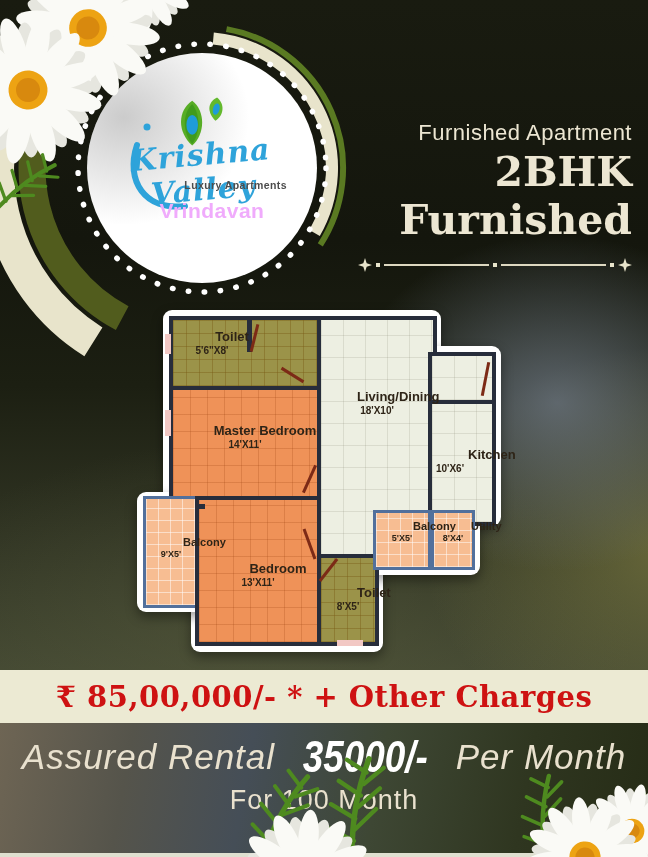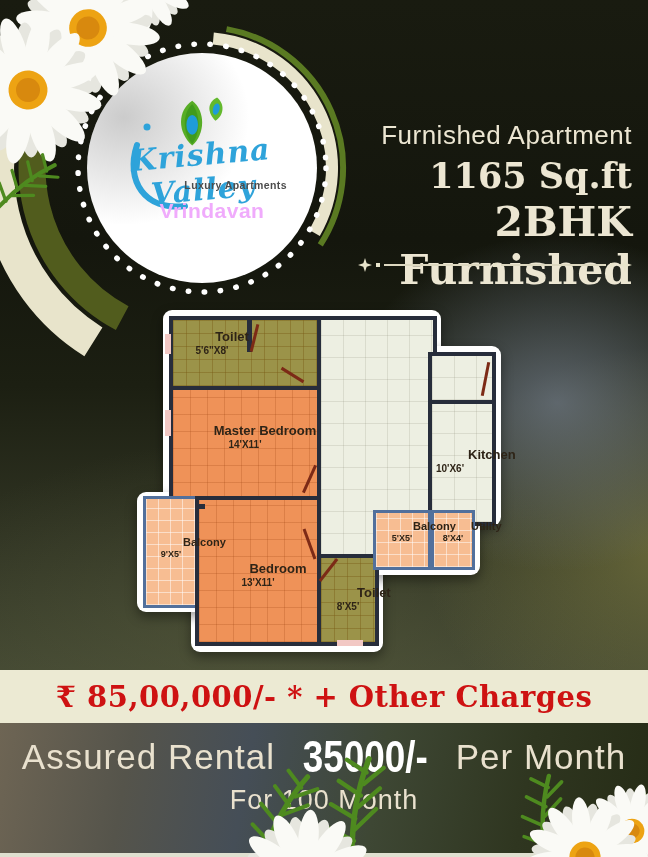--- a/index.html
+++ b/index.html
@@ -19,21 +19,21 @@
     background:radial-gradient(at 16% 28%, rgba(70,70,70,.28), transparent 46%);}
   .brand-script{position:absolute;left:0;right:0;top:84px;text-align:center;
     font-family:"DejaVu Serif",serif;font-style:italic;font-weight:bold;font-size:30px;
     color:#2ea3da;transform:rotate(-5deg);letter-spacing:1px;}
   .brand-sub{position:absolute;right:30px;top:126px;font-size:10.5px;font-weight:bold;
     color:#4c4c4c;letter-spacing:.4px;}
   .brand-city{position:absolute;left:20px;right:0;top:146px;text-align:center;
     font-size:21px;font-weight:bold;color:#f0abfc;letter-spacing:.5px;}
   
   .headline{position:absolute;top:120px;right:16px;width:320px;text-align:right;color:#ece6d2;}
-  .h1line{font-size:26px;letter-spacing:.5px;}
+  .h1line{font-size:22px;letter-spacing:.5px;}
   .h2line{font-family:"DejaVu Serif",serif;font-weight:bold;font-size:35px;margin-top:4px;}
   .h3line{font-family:"DejaVu Serif",serif;font-weight:bold;font-size:41px;margin-top:2px;}
   .divider{position:absolute;top:258px;right:16px;width:274px;display:flex;align-items:center;gap:4px;}
   .dia{width:14px;height:14px;background:#e8e4cb;flex:0 0 auto;
     clip-path:polygon(50% 0,62% 38%,100% 50%,62% 62%,50% 100%,38% 62%,0 50%,38% 38%);}
   .sq{width:4px;height:4px;background:#e8e4cb;flex:0 0 auto;}
   .ln{flex:1;height:2px;background:#ddd8c0;}
   
   .plan{position:absolute;left:145px;top:308px;width:360px;height:345px;}
   .wh{position:absolute;background:#fff;border-radius:9px;box-shadow:0 5px 12px rgba(0,0,0,.4);}
@@ -82,21 +82,21 @@
   .l-utility{left:286px;top:212px;width:44px;}
   
   .price-band{position:absolute;left:0;top:670px;width:648px;height:53px;background:#ecead3;
     display:flex;align-items:center;justify-content:center;}
   .price-text{font-family:"DejaVu Serif","DejaVu Sans",serif;font-weight:bold;font-size:29px;
     color:#ce1212;letter-spacing:.5px;}
   
   .rental{position:absolute;left:0;top:723px;width:648px;height:134px;
     background:linear-gradient(100deg,#6e6554 0%,#55544b 20%,#454e57 38%,#3e4734 58%,#2f3620 80%,#262c16 100%);}
   .rental-row{position:absolute;top:8px;left:0;width:100%;display:flex;justify-content:center;
-    align-items:center;gap:14px;}
+    align-items:center;gap:14px;font-style:italic;}
   .r-pre,.r-suf{font-size:35px;color:#e9e1ce;letter-spacing:1px;}
   .r-amt{font-size:45px;font-weight:bold;color:#ffffff;letter-spacing:0;display:inline-block;
     transform:scaleX(.82);}
   .r-dur{position:absolute;top:62px;left:0;width:100%;text-align:center;font-size:27px;
     color:#e9e1ce;letter-spacing:1px;}
   .bottom-strip{position:absolute;left:0;bottom:0;width:648px;height:4px;background:#dfe0d0;}
   .flowers-tl{position:absolute;left:-30px;top:-40px;}
   .flowers-bottom{position:absolute;left:0;top:707px;}
 </style>
 </head>
@@ -169,21 +169,20 @@
 
   <svg class="flowers-tl" width="250" height="260" viewBox="0 0 250 260">
     <use href="#daisy" transform="translate(175,22) scale(1.0) rotate(30)"></use>
     <use href="#daisy" transform="translate(118,68) scale(1.45) rotate(8)"></use>
     <use href="#daisy" transform="translate(58,130) scale(1.5) rotate(-18)"></use>
     <use href="#fern" transform="translate(26,250) scale(1.6) rotate(35)"></use>
   </svg>
 
   <div class="headline">
     <div class="h1line">Furnished Apartment</div>
-    <div class="h2line">1165 Sq.ft</div>
     <div class="h3line">2BHK Furnished</div>
   </div>
   <div class="divider">
     <span class="dia"></span>
     <span class="sq"></span>
     <span class="ln"></span>
     <span class="sq"></span>
     <span class="ln"></span>
     <span class="sq"></span>
     <span class="dia"></span>
@@ -222,20 +221,24 @@
     <div class="win" style="left:192px;top:332px;width:26px;height:6px"></div>
 
     <div class="rlabel l-toilet-top">
       <div class="rname">Toilet</div>
       <div class="rdims">5'6"X8'</div>
     </div>
     <div class="rlabel l-master">
       <div class="rname">Master Bedroom</div>
       <div class="rdims">14'X11'</div>
     </div>
+    <div class="rlabel l-living">
+      <div class="rname">Living/Dining</div>
+      <div class="rdims">18'X10'</div>
+    </div>
     <div class="rlabel l-kitchen">
       <div class="rname">Kitchen</div>
       <div class="rdims">10'X6'</div>
     </div>
     <div class="rlabel small l-bleft">
       <div class="rname">Balcony</div>
       <div class="rdims">9'X5'</div>
     </div>
     <div class="rlabel l-bedroom">
       <div class="rname">Bedroom</div>

